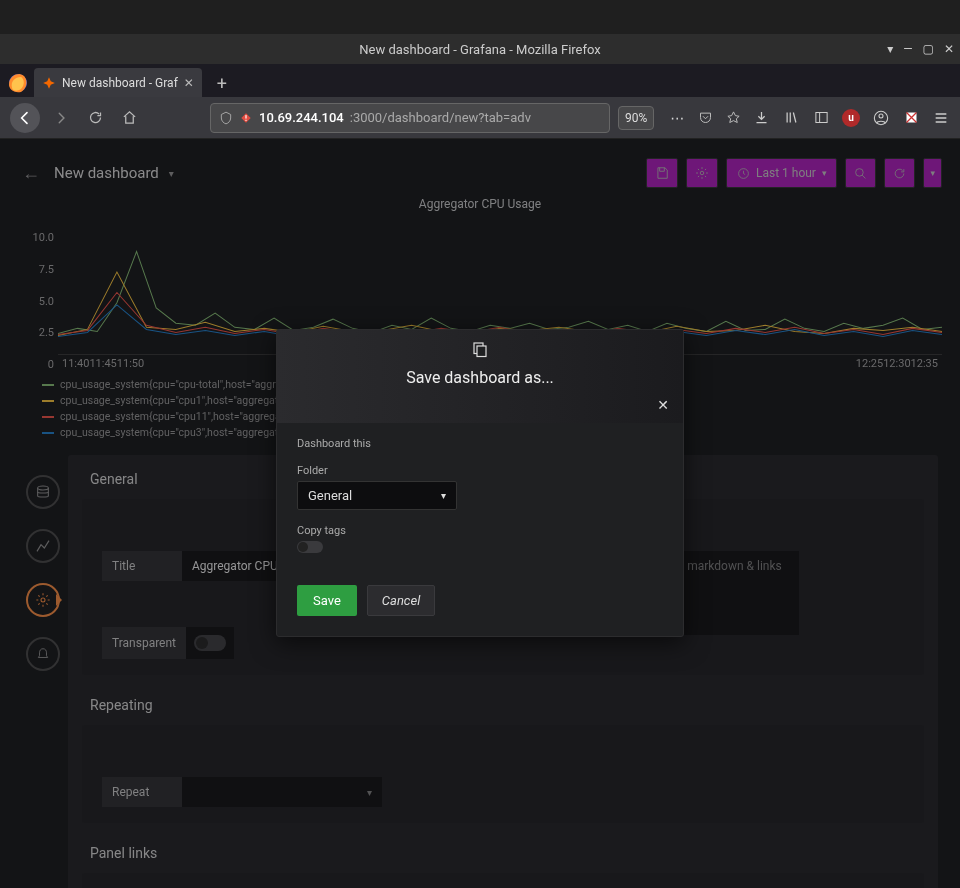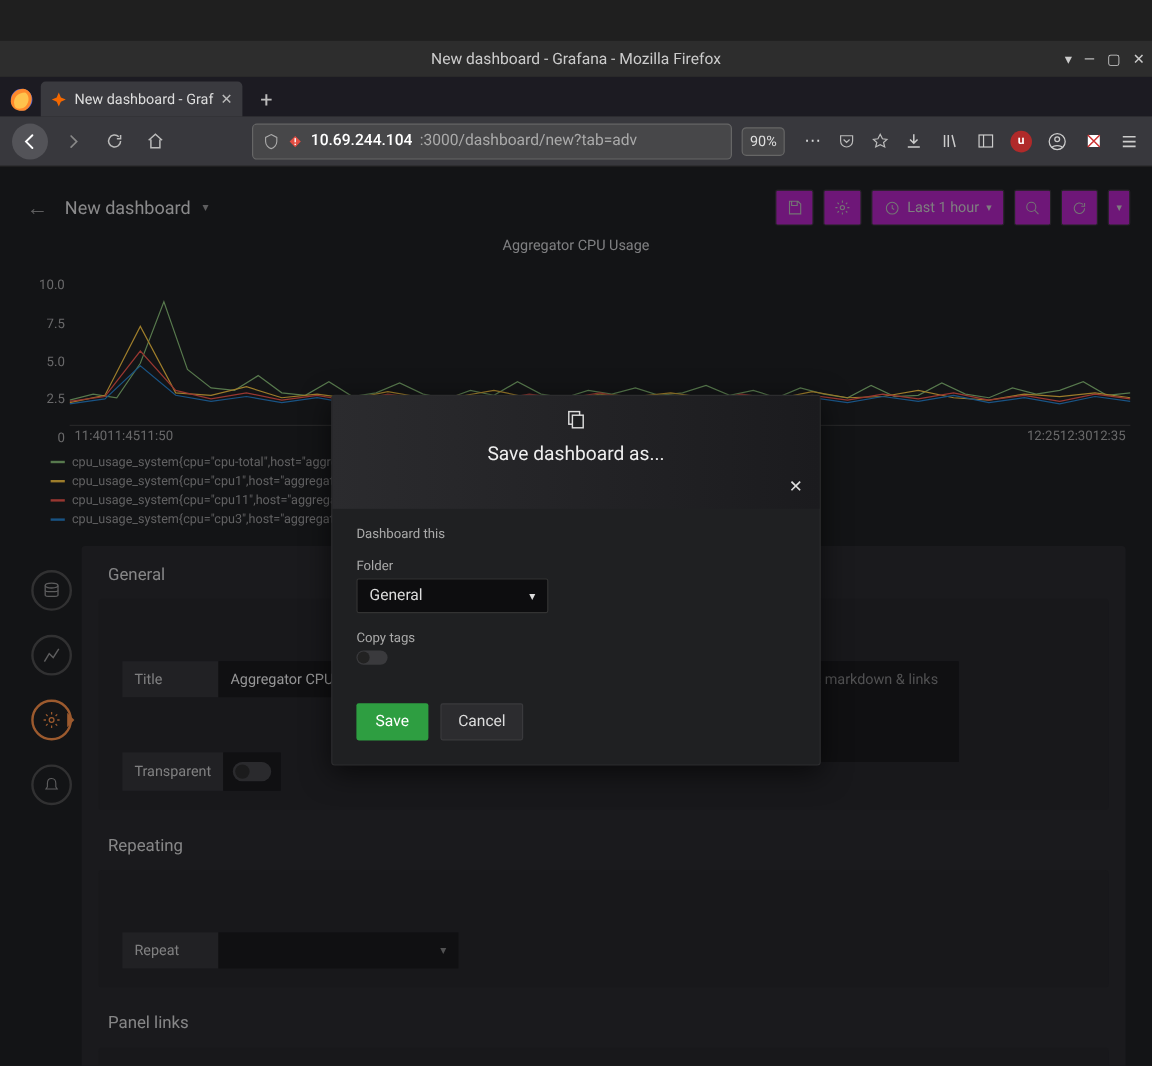--- a/index.html
+++ b/index.html
@@ -84,21 +84,21 @@
   .modal-head { background:linear-gradient(90deg,#2b2b2e,#1b1b1e); padding:10px 14px; display:flex; align-items:center; gap:10px; color:#eee; font-size:16px;flex-direction:column;}
   .modal-head .close { margin-left:auto; color:#ddd; cursor:pointer; font-size:14px;}
   .modal-body { padding:14px 20px 20px 20px; font-size:12px; color:#bbb;}
   .modal-body label { display:block; font-size:11px; margin-bottom:4px; color:#aaa;}
   .modal-input { width:100%; background:#0d0d0f; border:1px solid #333; color:#ddd; font-size:13px; padding:7px 10px; border-radius:2px;}
   .modal-select { width:160px; background:#0d0d0f; border:1px solid #333; color:#ddd; font-size:13px; padding:6px 10px; border-radius:2px; display:flex; justify-content:space-between; align-items:center;}
   .modal-toggle { width:26px; height:12px; border-radius:8px; background:#3a3a3d; position:relative; margin-top:4px;}
   .modal-toggle::after{content:"";position:absolute;width:10px;height:10px;border-radius:50%;background:#222;top:1px;left:1px;}
   .modal-actions { display:flex; gap:10px; margin-top:32px;}
   .btn-save { background:#2e9e41; color:#fff; border:none; padding:7px 16px; font-size:13px; border-radius:2px; cursor:pointer;}
-  .btn-cancel { background:#2c2c2f; color:#ddd; border:1px solid #3a3a3d; padding:7px 14px; font-size:13px; border-radius:2px; cursor:pointer;}
+  .btn-cancel { background:#2c2c2f; color:#ddd; border:1px solid #3a3a3d; padding:7px 14px; font-size:13px; border-radius:2px; cursor:pointer;font-style:italic;}
 
   svg { display:block;}
 </style>
 </head>
 <body>
 
 <div class="titlebar">
   <span>New dashboard - Grafana - Mozilla Firefox</span>
   <div class="controls">
     <span>▾</span>

